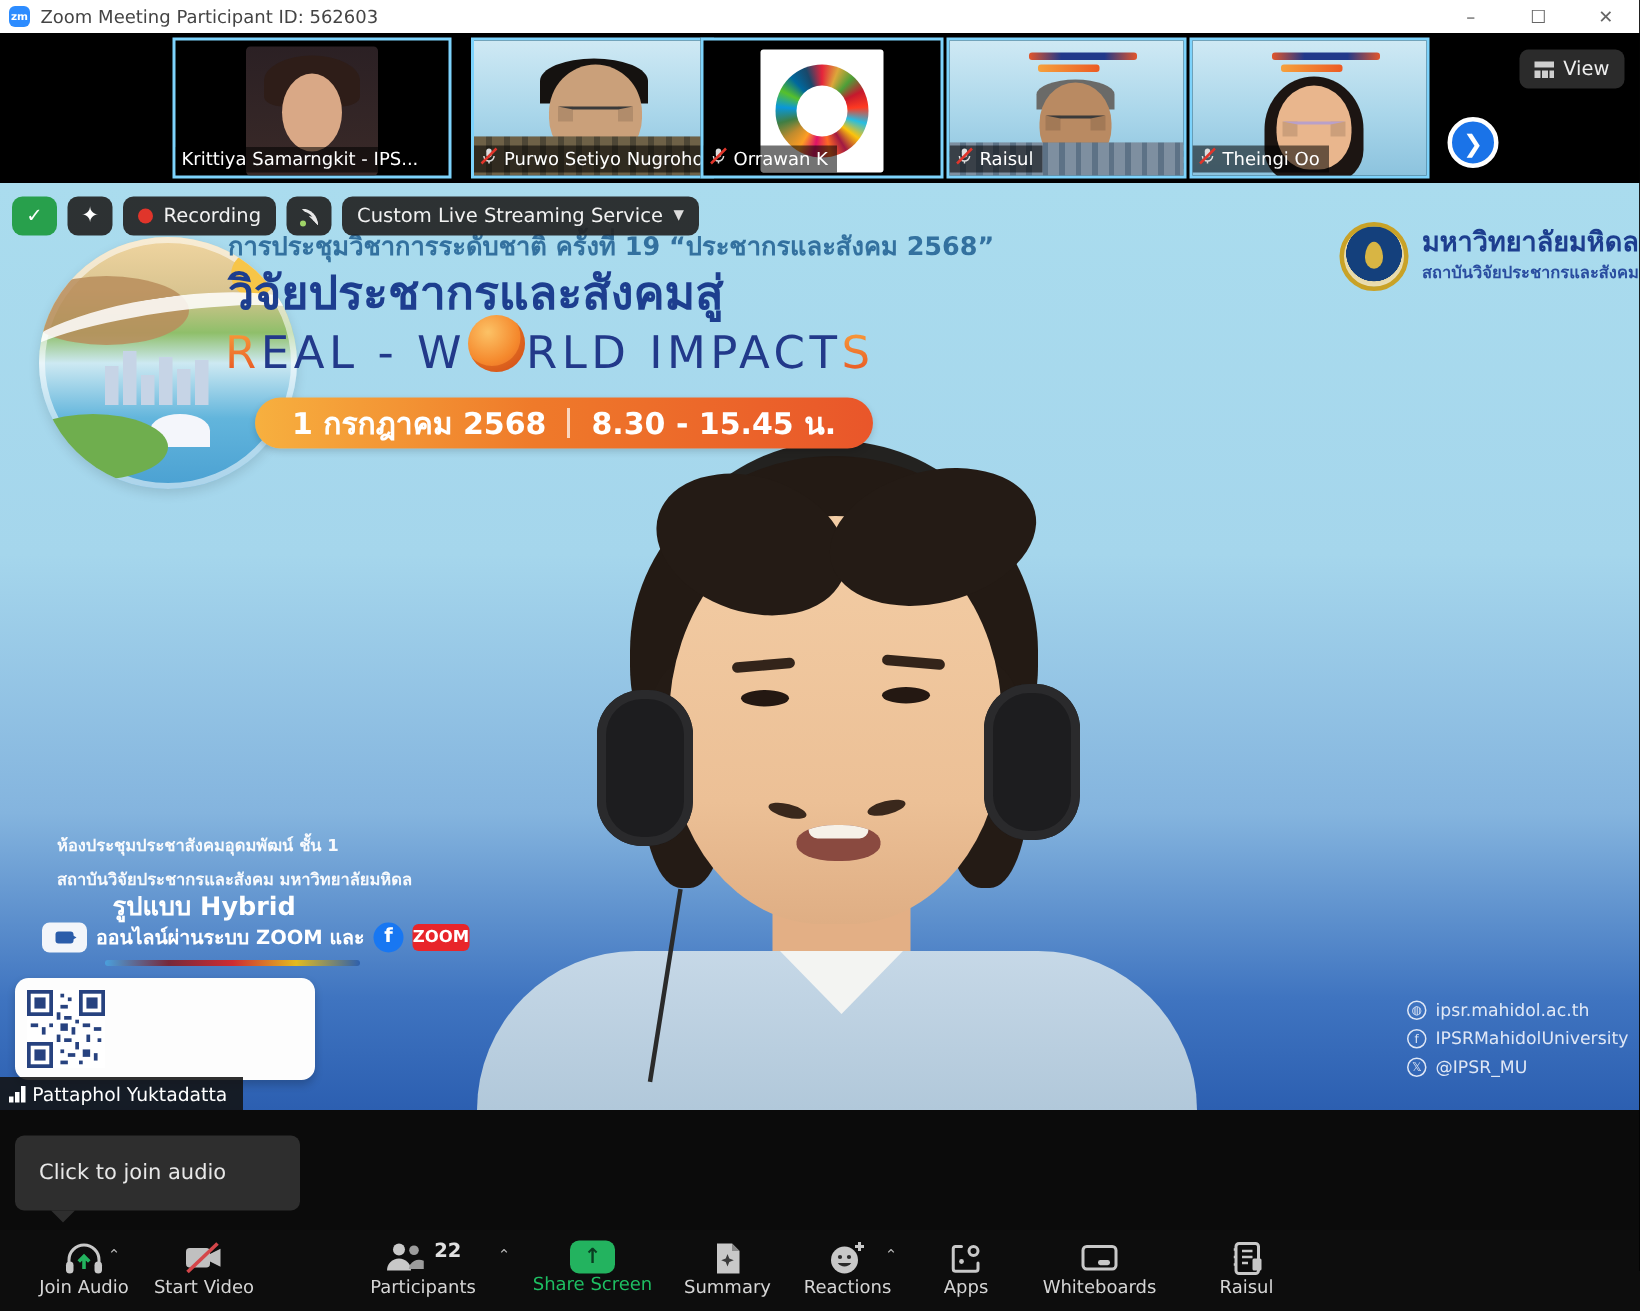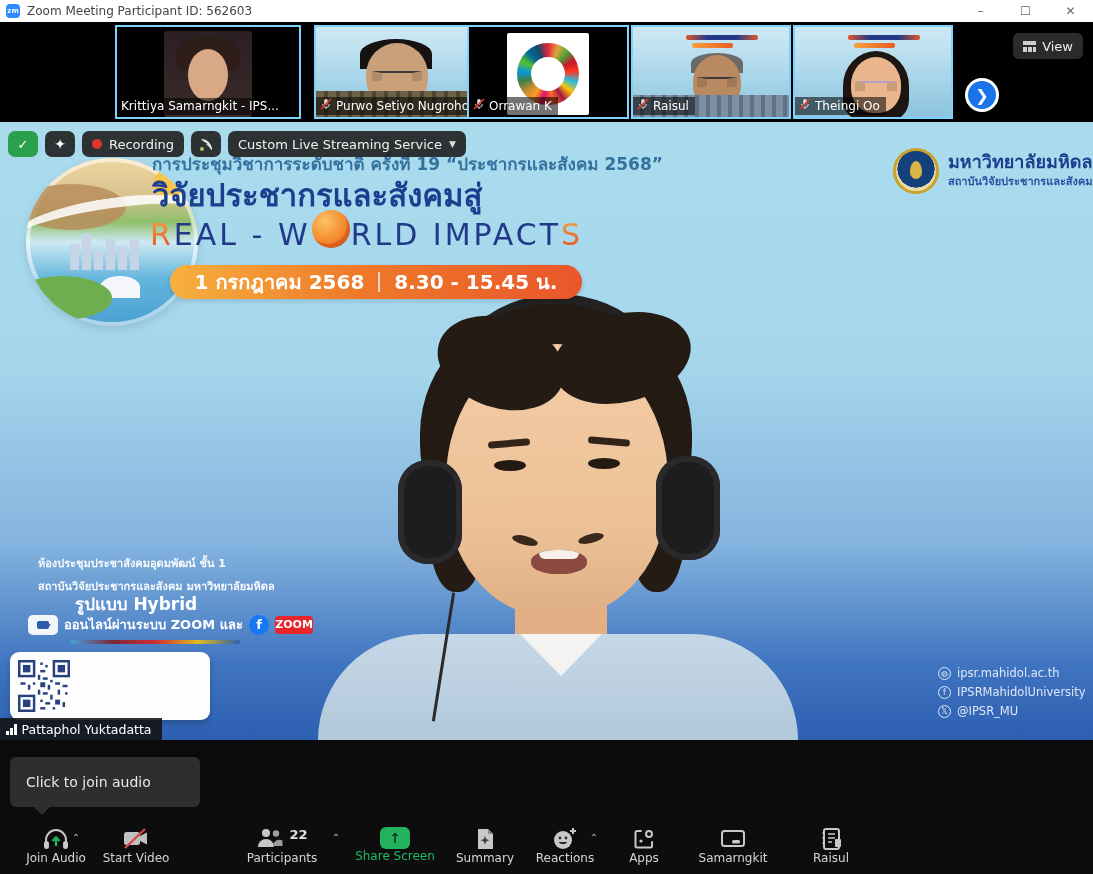--- a/index.html
+++ b/index.html
@@ -517,21 +517,21 @@
         <circle cx="9" cy="14" r="1.6" fill="#c8c8c8"></circle>
       </svg>
       <span class="tb-label">Apps</span>
     </div>
 
     <div class="tb-item" style="left:733px;width:110px;">
       <svg class="tbsvg" width="28" height="24" viewBox="0 0 28 24">
         <rect x="3" y="4" width="22" height="15" rx="2.5" fill="none" stroke="#c8c8c8" stroke-width="2"></rect>
         <rect x="13" y="13" width="8" height="3.5" rx="1.6" fill="#c8c8c8"></rect>
       </svg>
-      <span class="tb-label">Samarngkit</span>
+      <span class="tb-label">Whiteboards</span>
     </div>
 
     <div class="tb-item" style="left:831px;">
       <svg class="tbsvg" width="22" height="24" viewBox="0 0 22 24">
         <rect x="4" y="2" width="15" height="20" rx="2" fill="none" stroke="#c8c8c8" stroke-width="2"></rect>
         <path d="M8 7h7 M8 11h7 M8 15h4" stroke="#c8c8c8" stroke-width="1.6"></path>
         <path d="M4 6H2.5 M4 11H2.5 M4 16H2.5" stroke="#c8c8c8" stroke-width="1.8"></path>
         <rect x="15" y="12" width="6" height="8" rx="1" fill="#c8c8c8"></rect>
       </svg>
       <span class="tb-label">Raisul</span>

